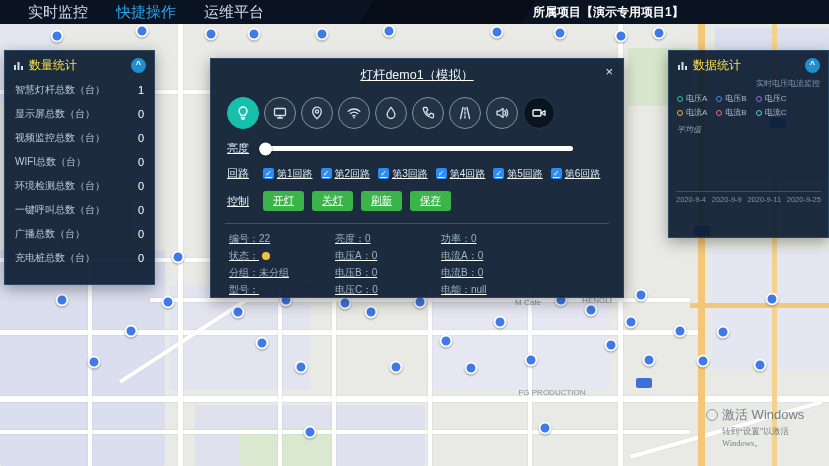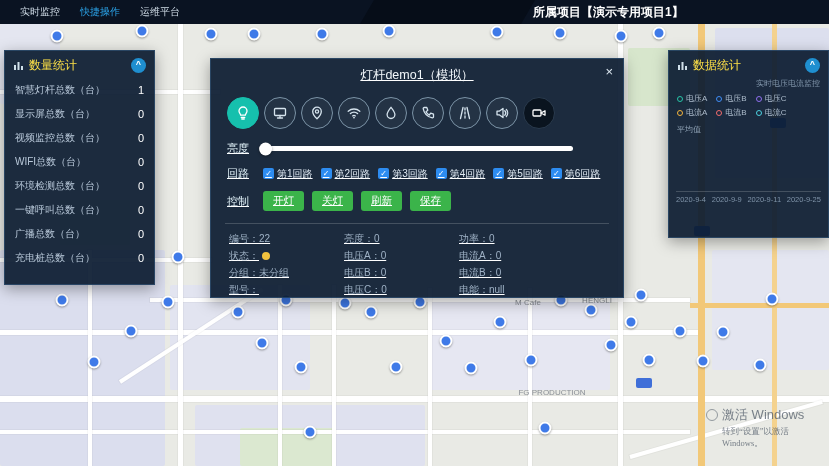--- a/index.html
+++ b/index.html
@@ -18,21 +18,21 @@
   .watermark{position:absolute;left:722px;top:406px;color:rgba(90,100,112,.8);}
   .watermark .l1{font-size:13px;}
   .watermark .l2{font-size:8.5px;margin-top:2px;font-family:Liberation Serif, serif;}
   .wm-icon{position:absolute;left:-16px;top:3px;width:10px;height:10px;border:1.5px solid rgba(90,100,112,.6);border-radius:50%;}
 
   
   .topbar{position:absolute;top:0;left:0;right:0;height:24px;background:#0a1322;z-index:10;
     display:flex;align-items:center;}
   .topbar-deco{position:absolute;left:360px;top:0;width:175px;height:24px;background:#060d18;
     -webkit-clip-path:polygon(8% 0,100% 0,92% 100%,0 100%);clip-path:polygon(8% 0,100% 0,92% 100%,0 100%);}
-  .tab{font-size:10px;color:#cfdbe6;margin-left:20px;cursor:pointer;position:relative;z-index:2;}
+  .tab{font-size:15px;color:#cfdbe6;margin-left:28px;cursor:pointer;position:relative;z-index:2;}
   .tab.active{color:#2ba4ea;}
   .project{position:absolute;left:533px;font-size:12px;color:#fff;font-weight:bold;z-index:2;}
 
   
   .panel{position:absolute;background:rgba(12,28,50,.93);border:1px solid rgba(70,120,170,.35);
     color:#fff;box-shadow:0 4px 14px rgba(0,0,0,.35);}
   .panel-h{display:flex;align-items:center;padding:6px 8px 4px 8px;}
   .ph-icon{display:flex;margin-right:5px;}
   .ph-title{font-size:12px;color:#fde047;}
   .collapse{margin-left:auto;width:15px;height:15px;border-radius:50%;background:#1f8fd0;color:#fff;
@@ -40,21 +40,21 @@
 
   .left-panel{left:4px;top:50px;width:149px;height:233px;z-index:5;}
   .stat-row{display:flex;justify-content:space-between;align-items:center;padding:5px 10px;font-size:10px;color:#b9c9da;}
   .stat-val{color:#fff;font-size:11px;}
 
   .right-panel{left:668px;top:50px;width:159px;height:186px;z-index:5;}
   .rp-sub{font-size:8px;color:#7f93a8;text-align:right;padding:0 8px 2px 8px;}
   .legend{display:flex;flex-wrap:wrap;padding:2px 8px;row-gap:3px;column-gap:9px;}
   .lg{display:flex;align-items:center;font-size:8px;color:#aebdcd;gap:3px;cursor:pointer;}
   .lg-dot{width:6px;height:6px;border-radius:50%;border:1.5px solid #27c5a8;box-sizing:border-box;}
-  .avg{font-size:8px;color:#8fa2b5;padding:4px 8px 0 8px;}
+  .avg{font-size:8px;color:#8fa2b5;padding:4px 8px 0 8px;font-style:italic;}
   .chart{height:56px;margin:0 7px;border-bottom:1px solid rgba(255,255,255,.18);}
   .ticks{display:flex;justify-content:space-between;padding:3px 7px;font-size:7.5px;color:#7f93a8;}
 
   
   .modal{left:210px;top:58px;width:412px;height:238px;z-index:6;text-decoration:underline;}
   .modal-h{position:relative;text-align:center;padding-top:8px;font-size:12.5px;color:#f2f7fb;}
   .close{position:absolute;right:10px;top:6px;font-size:13px;color:#dfe9f2;cursor:pointer;line-height:1;}
   .icon-row{display:flex;gap:5px;padding:13px 16px 7px 16px;}
   .mi{width:30px;height:30px;border-radius:50%;border:1px solid #7b93a6;display:flex;align-items:center;
     justify-content:center;background:rgba(255,255,255,.04);cursor:pointer;flex:0 0 auto;}
@@ -66,21 +66,21 @@
   .mrow{display:flex;align-items:center;padding:5px 16px;gap:8px;}
   .row-label{font-size:11px;color:#dff0f7;width:28px;flex:0 0 auto;}
   .slider{flex:1;height:5px;background:#fff;border-radius:3px;position:relative;margin-right:34px;cursor:pointer;}
   .knob{position:absolute;left:0;top:50%;transform:translate(-30%,-50%);width:13px;height:13px;border-radius:50%;
     background:#fff;box-shadow:0 1px 3px rgba(0,0,0,.4);cursor:pointer;}
   .chk{display:flex;align-items:center;gap:3px;font-size:10px;color:#dfe9f2;cursor:pointer;}
   .box{width:11px;height:11px;background:#2d8cf0;border-radius:2px;color:#fff;font-size:8px;line-height:11px;text-align:center;}
   .btn{background:#3bb44a;color:#fff;font-size:10.5px;padding:3px 10px;border-radius:3px;border:none;cursor:pointer;
     font-family:"Liberation Sans",sans-serif;}
   .divider{height:1px;background:rgba(255,255,255,.18);margin:7px 14px 6px 14px;}
-  .info{display:flex;padding:2px 18px;gap:23px;align-items:center;}
+  .info{display:flex;padding:2px 18px;gap:14px;align-items:center;}
   .info-col{display:flex;flex-direction:column;gap:3px;font-size:10px;color:#9fb2c6;min-width:92px;}
   .dot{display:inline-block;width:8px;height:8px;border-radius:50%;background:#f2c23e;margin-left:3px;vertical-align:-1px;}
 </style>
 </head>
 <body>
 
 <div class="screen">
 
   <div class="map">
 

